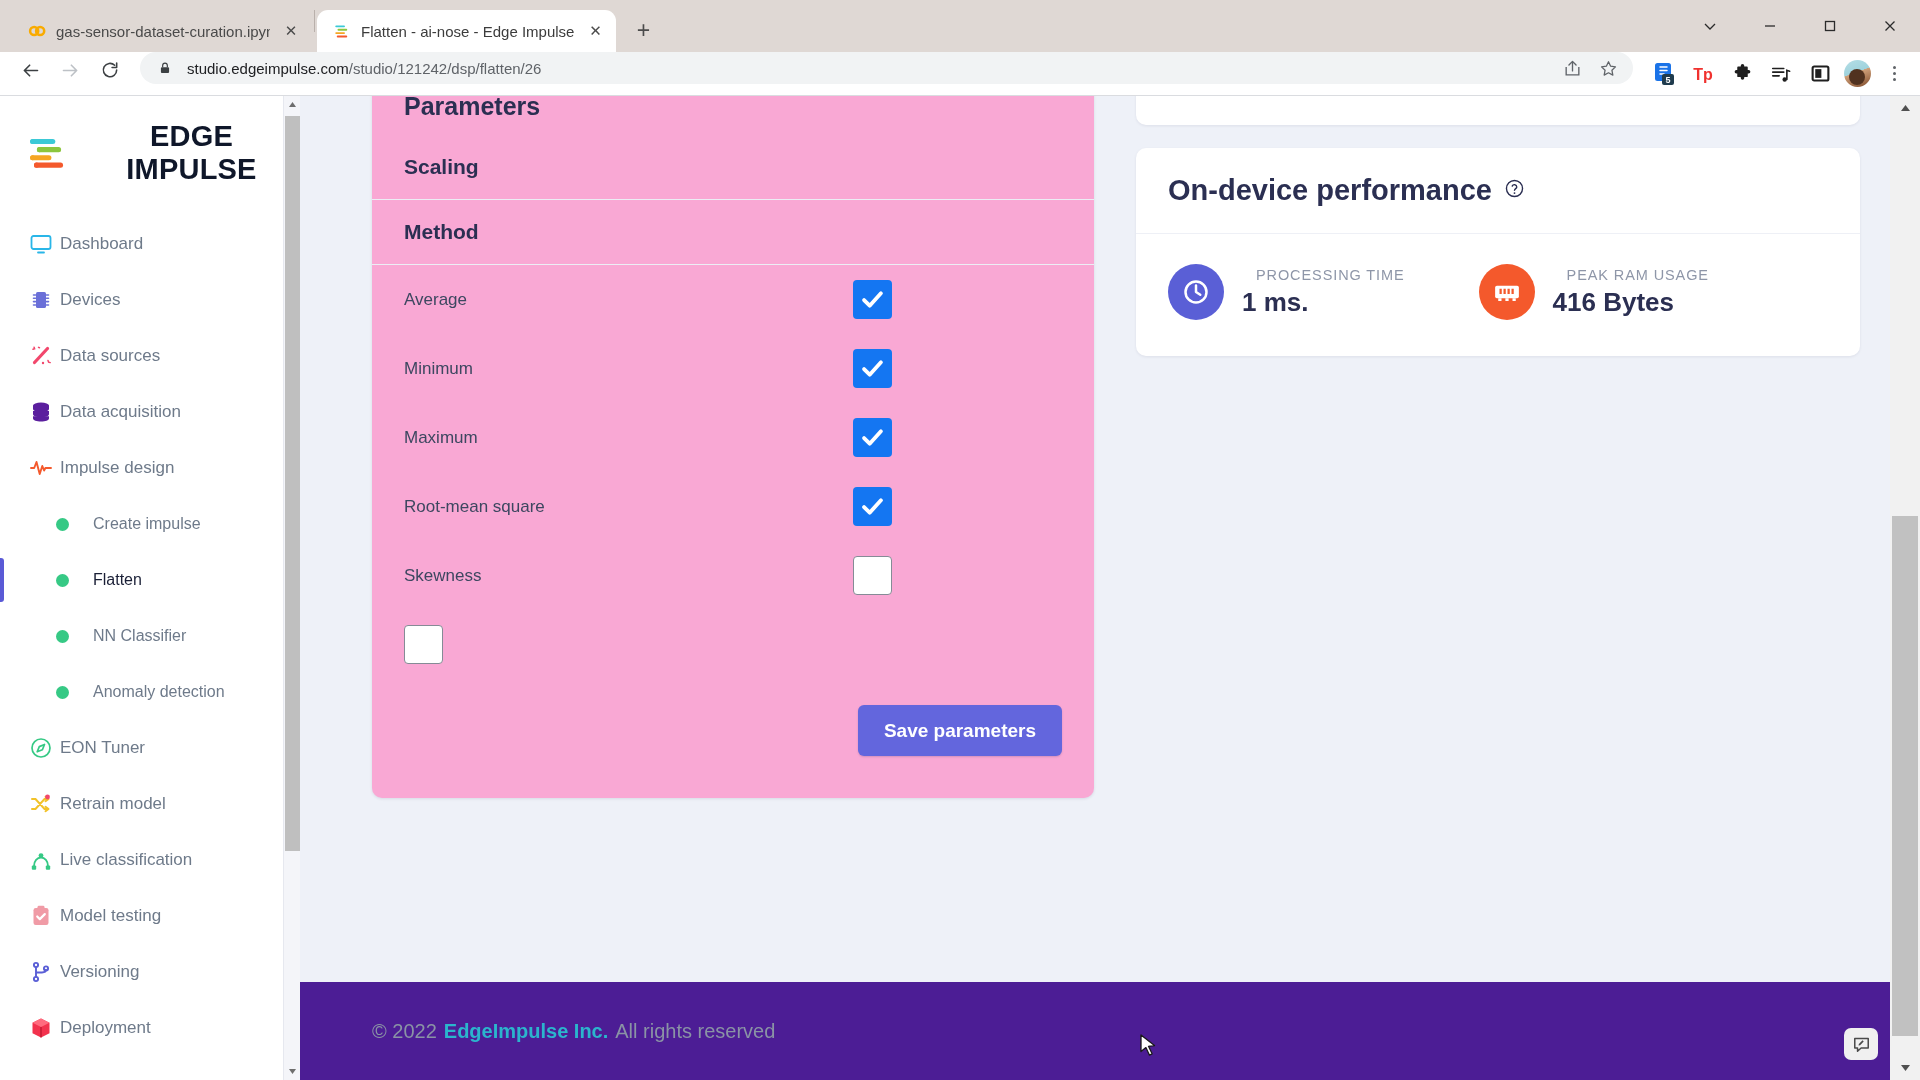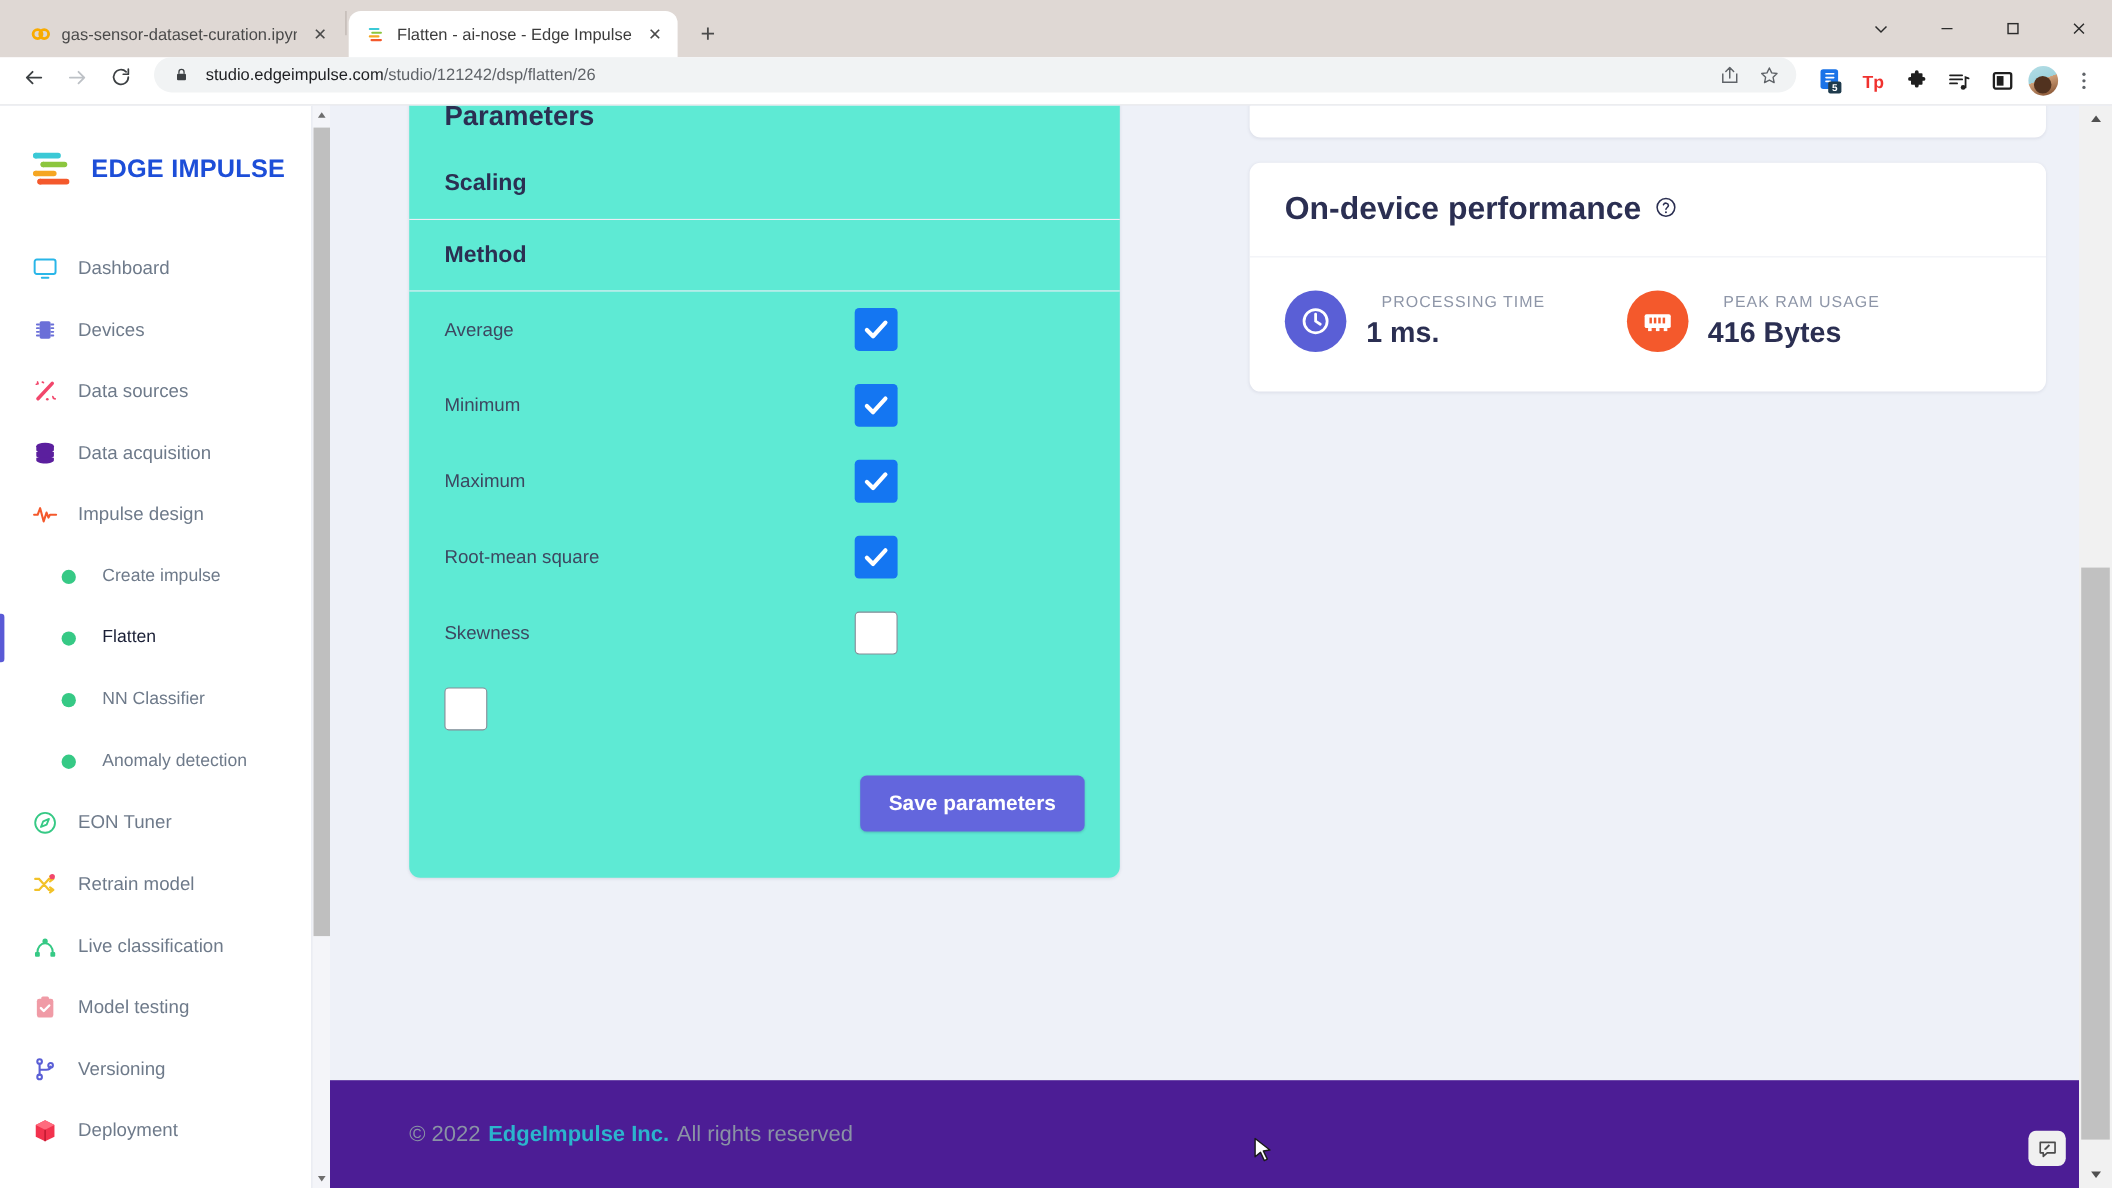--- a/index.html
+++ b/index.html
@@ -137,25 +137,25 @@
     height: 984px;
     padding-top: 22px;
     overflow: hidden;
   }
   #logo {
     display: flex; align-items: center; gap: 12px;
     padding: 10px 0 0 28px; height: 60px;
   }
   #logo-mark { width: 43px; height: 31px; flex: none; }
   #logo-text {
-    font-size: 23px; font-weight: bold; letter-spacing: .2px; color: #1d4ed8; text-align: center;
+    font-size: 29px; font-weight: bold; letter-spacing: .2px; color: #0f172a; text-align: center;
   }
   .nav { margin-top: 38px; }
   .nav-item {
-    display: flex; align-items: center; gap: 18px;
+    display: flex; align-items: center; gap: 7px;
     height: 56px; padding-left: 28px;
     position: relative;
   }
   .nav-item .ni-label { font-size: 17px; color: #6e7a8a; white-space: nowrap; }
   .nav-item.active .ni-label { color: #1a1f36; font-weight: normal; }
   .nav-item.active::before {
     content: ""; position: absolute; left: 0; top: 6px; bottom: 6px;
     width: 4px; background: #5a5ad6; border-radius: 0 3px 3px 0;
   }
   .nav-icon { width: 25px; height: 25px; flex: none; display: flex; align-items: center; justify-content: center; }
@@ -188,22 +188,22 @@
   }
 
   #content-inner {
     position: absolute; left: 0; top: 0; width: 1603px; height: 984px;
   }
 
   
   #param-card {
     position: absolute;
     left: 72px; top: -30px;
-    width: 646px;
-    background: #5eead4;
+    width: 722px;
+    background: #f9a8d4;
     border-radius: 10px;
     box-shadow: 0 1px 3px rgba(20,30,70,.10);
   }
   .card-title {
     font-size: 25px; font-weight: bold; color: #2b2f52;
     padding: 26px 32px 14px 32px;
   }
   .sec-head {
     font-size: 21px; font-weight: bold; color: #2b2f52;
     padding: 20px 32px 20px 32px;

